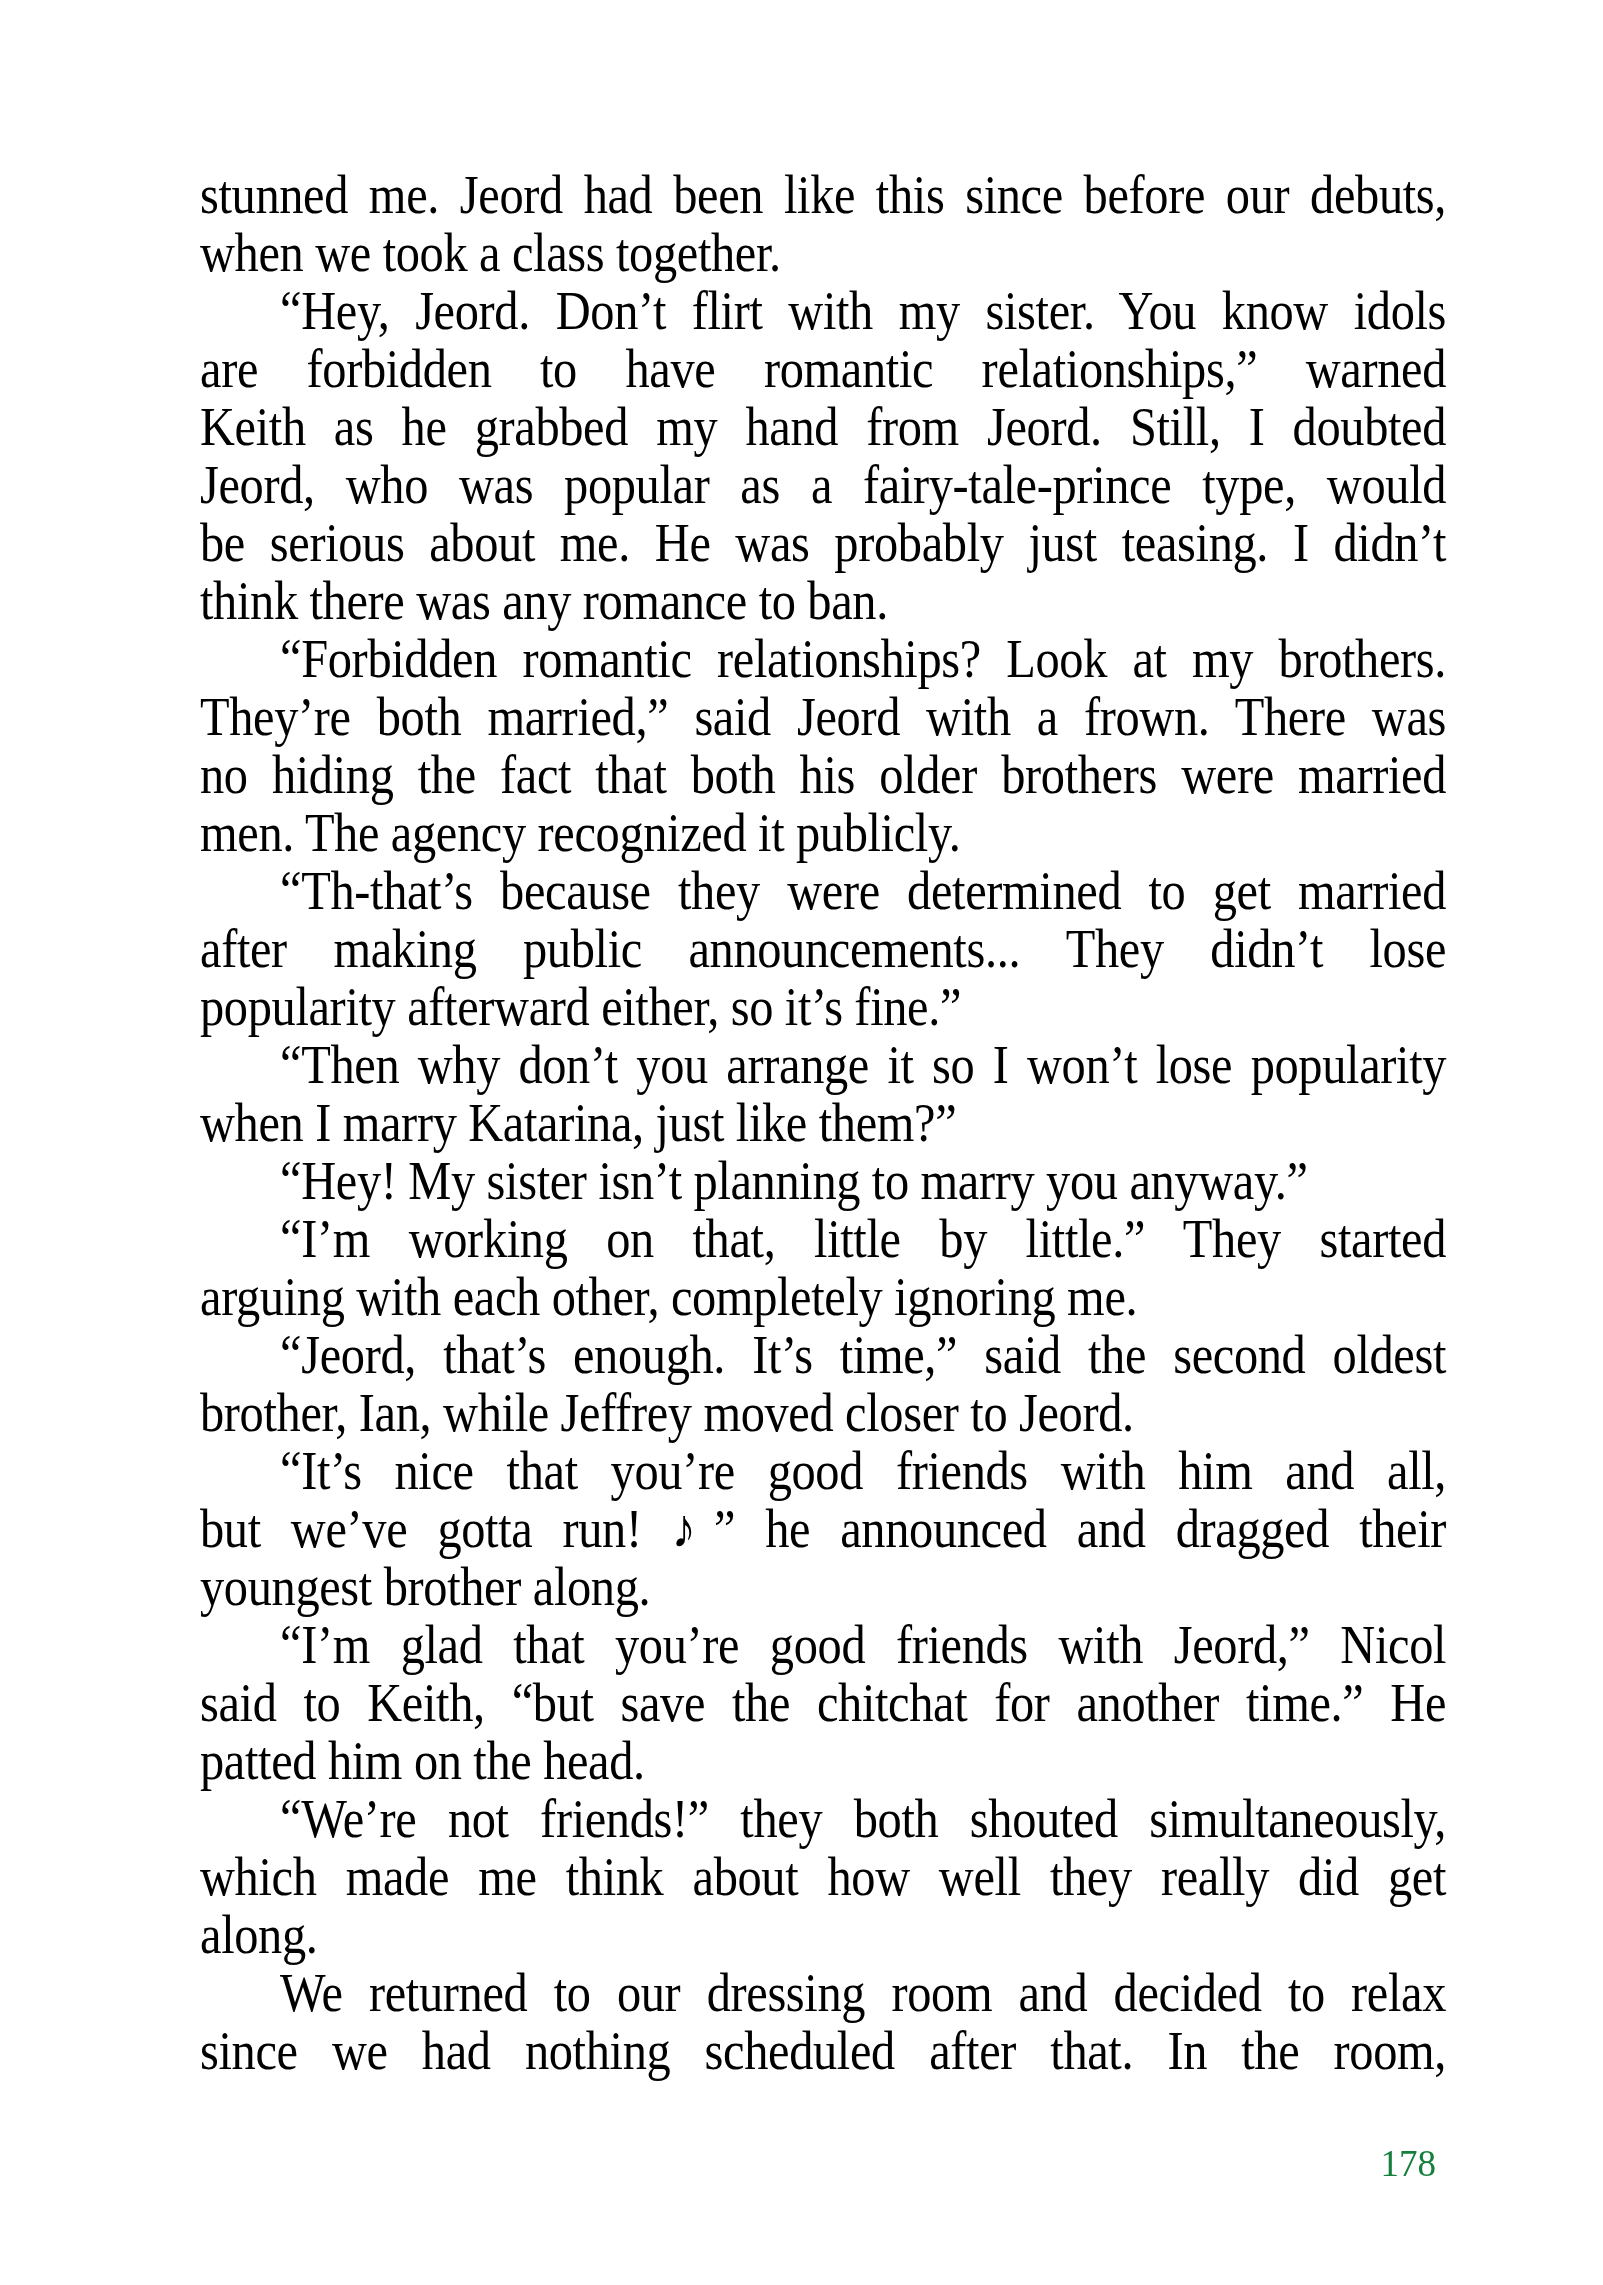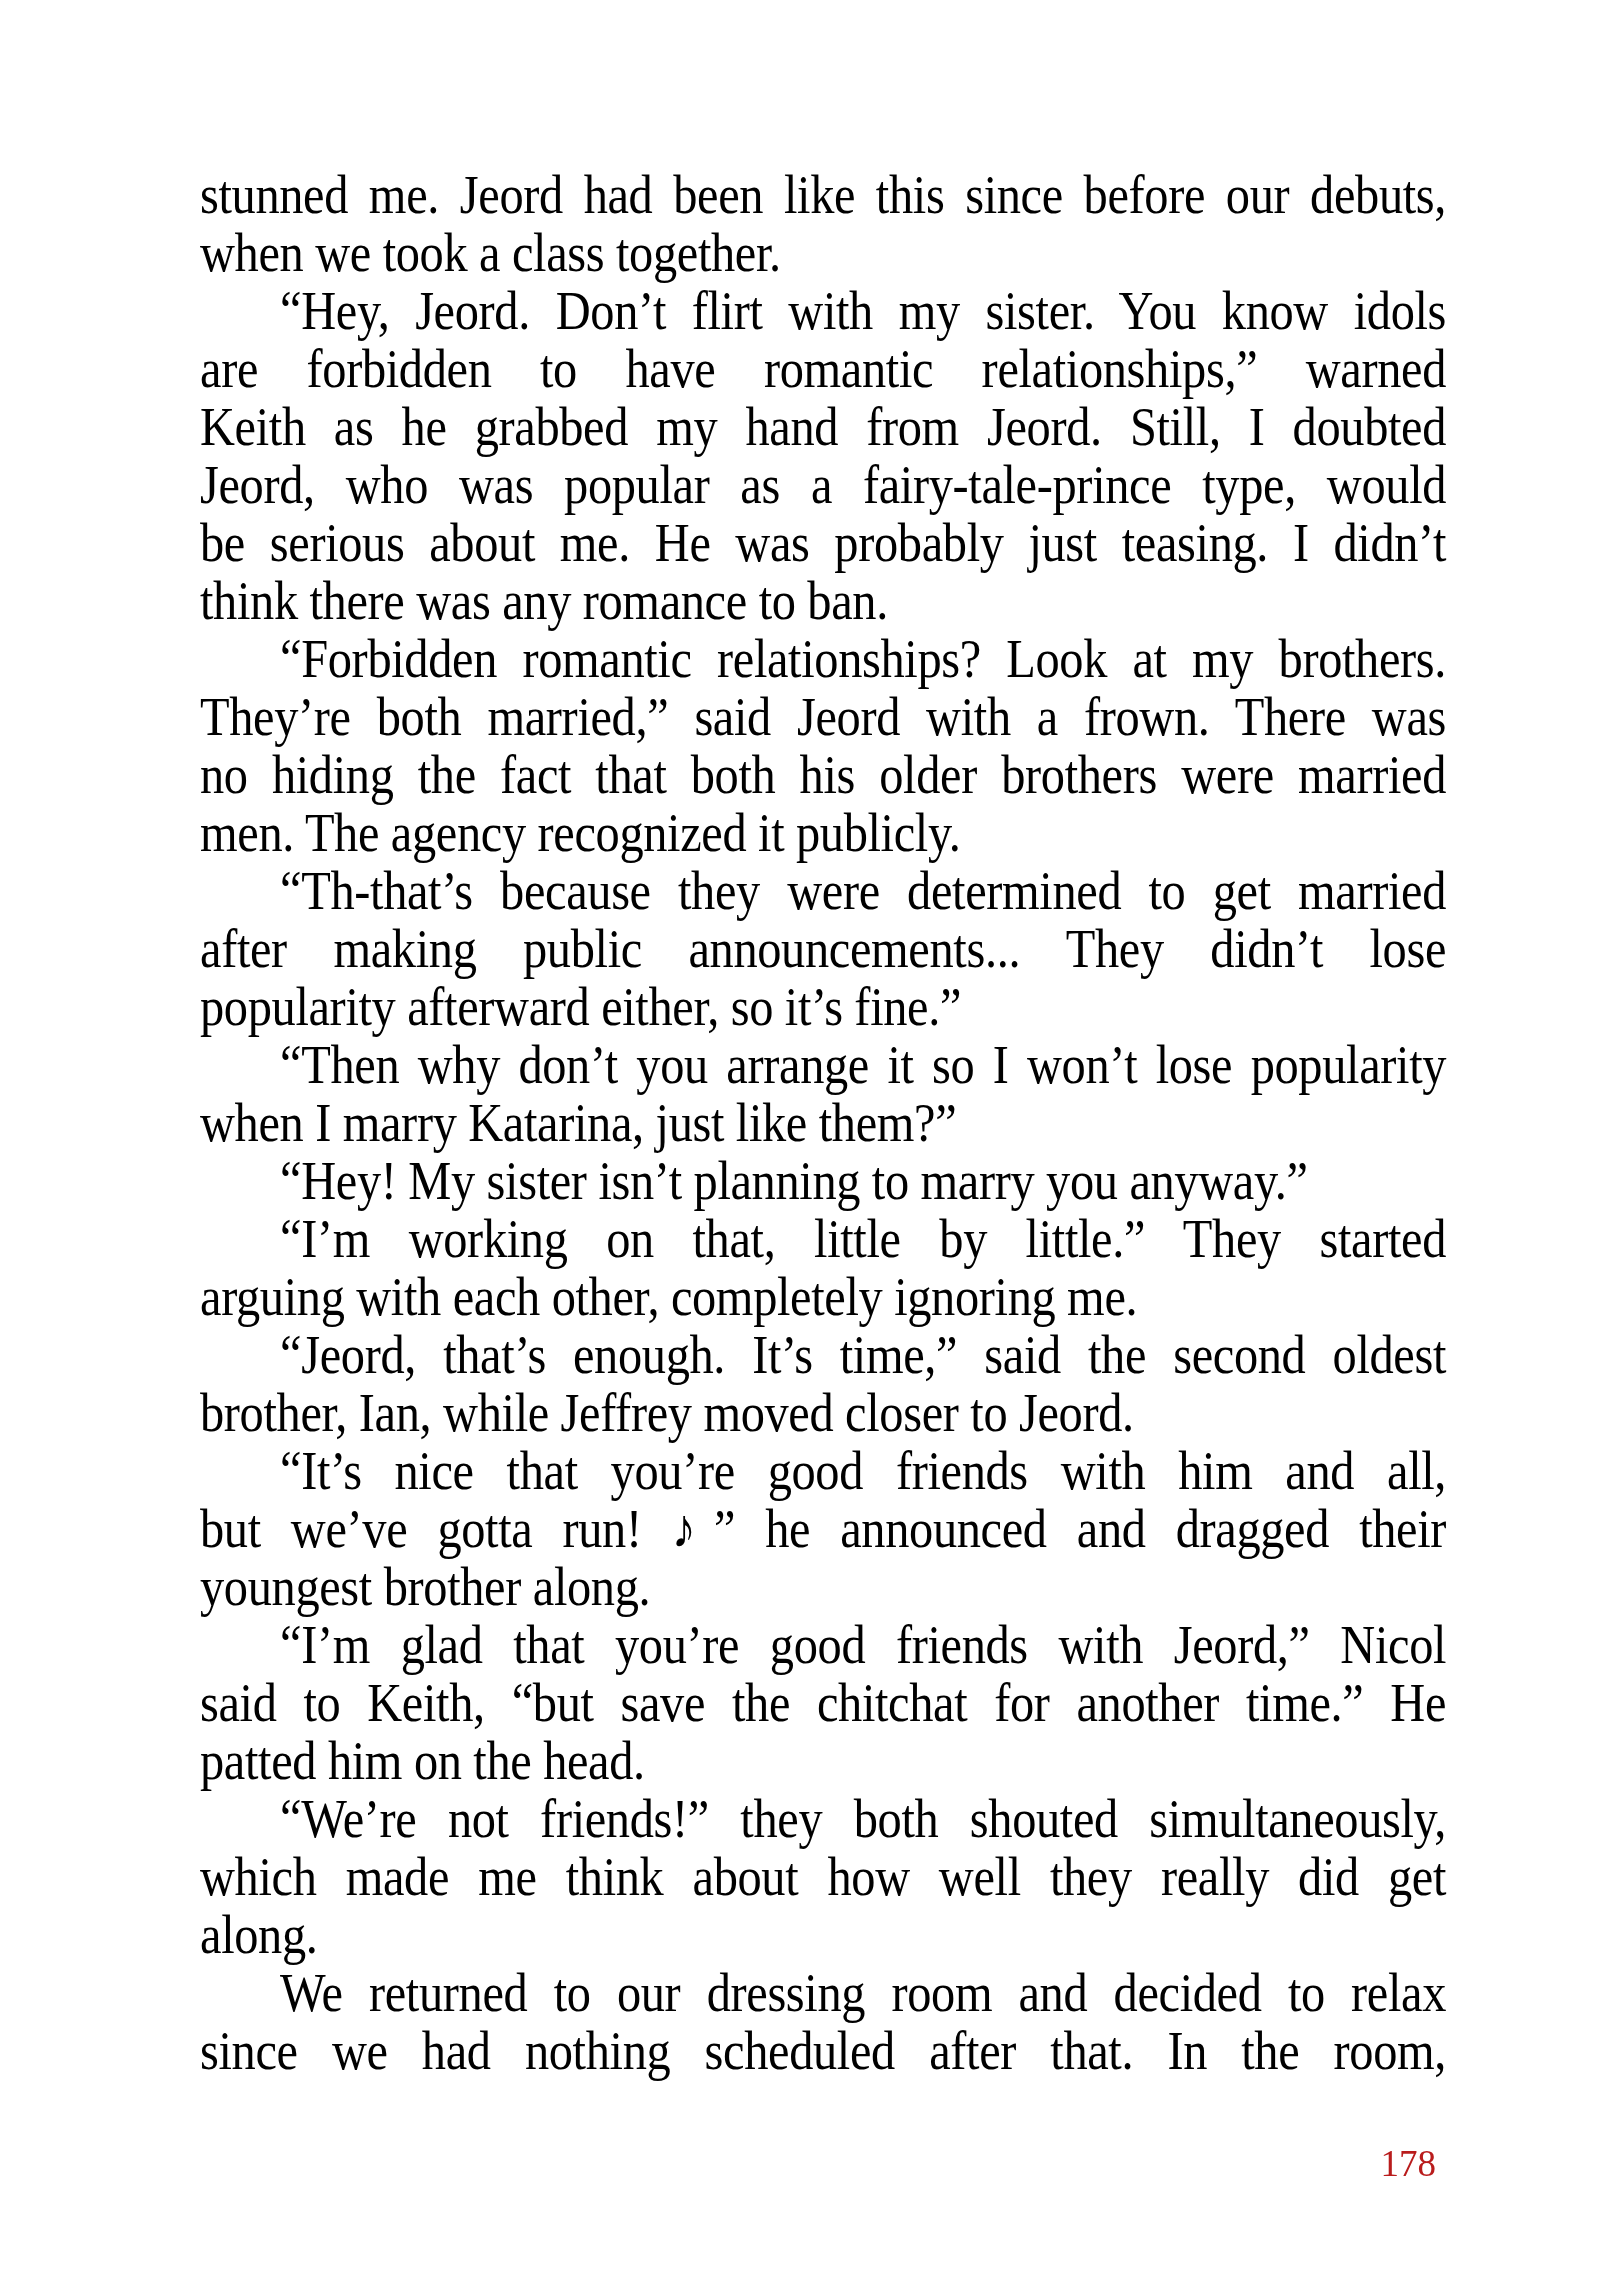--- a/index.html
+++ b/index.html
@@ -35,21 +35,21 @@
   .ln.ind { text-indent: 91px; }
   .pageno {
     position: absolute;
     left: 200px;
     top: 2144px;
     width: 1236px;
     text-align: right;
     font-family: "Liberation Serif", "DejaVu Serif", "DejaVu Sans", serif;
     font-size: 37px;
     line-height: 39px;
-    color: #b91c1c;
+    color: #15803d;
   }
 </style>
 </head>
 <body>
 
 <div class="page">
 
   <div class="text-block">
 
     <div class="para">

